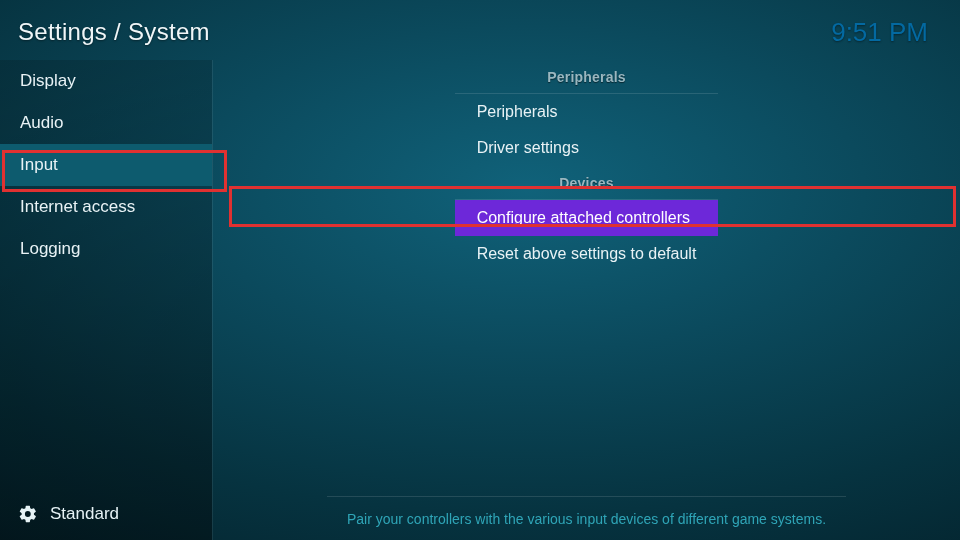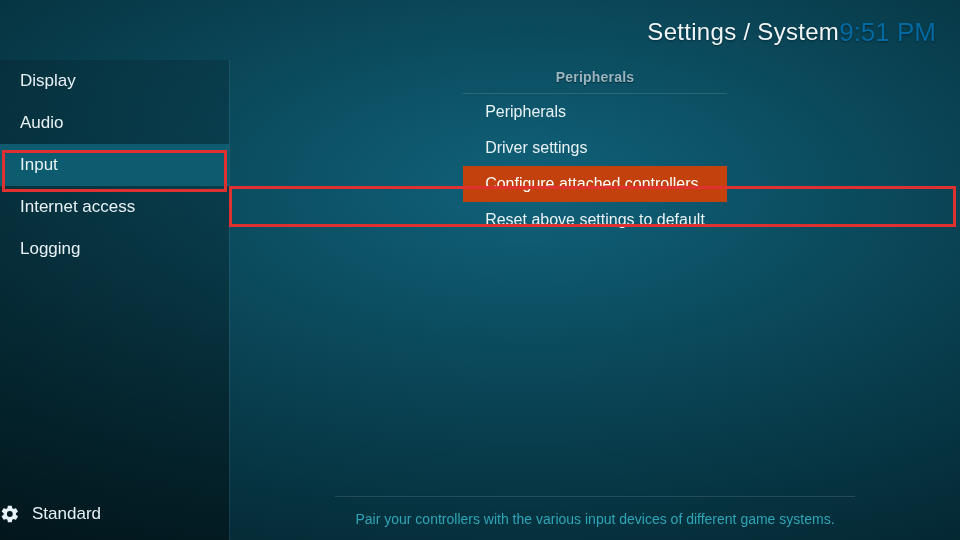--- a/index.html
+++ b/index.html
@@ -6,52 +6,52 @@
   html, body { width: 960px; height: 540px; overflow: hidden; }
   body {
     font-family: "Helvetica Neue", Arial, sans-serif;
     background: radial-gradient(ellipse 140% 120% at 55% 35%, #10627a 0%, #0b4a5d 25%, #063340 50%, #031e27 75%, #000d12 100%);
     color: #e6f2f5;
     position: relative;
   }
   .app { display: flex; flex-direction: column; width: 100%; height: 100%; }
 
   .header {
-    display: flex; justify-content: flex-end; align-items: center;
-    padding: 18px 24px 14px 18px;
+    display: flex; justify-content: space-between; align-items: center;
+    padding: 18px 32px 14px 18px;
     height: 60px;
   }
   .breadcrumb { font-size: 24px; font-weight: 300; letter-spacing: 0.3px; color: #f0f6f8; text-shadow: 0 1px 2px rgba(0,0,0,.4); }
   .clock { font-size: 26px; font-weight: 300; color: #0369a1; text-shadow: 0 1px 2px rgba(0,0,0,.4); }
 
   .body { flex: 1; display: flex; }
 
   .sidebar {
-    width: 229px;
+    width: 212px;
     display: flex; flex-direction: column;
     background: linear-gradient(180deg, rgba(0,0,0,0.15), rgba(0,0,0,0.4));
   }
   .sidebar-items { flex: 1; }
   .sidebar-item {
     height: 42px;
     display: flex; align-items: center;
     padding: 0 20px;
     font-size: 17px;
     font-weight: 300;
     color: #e8f2f5;
     cursor: pointer;
   }
   .sidebar-item.active {
     background: #0d5b6e;
     text-align: right;
   }
   .sidebar-footer {
     height: 52px;
     display: flex; align-items: center; gap: 12px;
-    padding: 0 0;
+    padding: 0 18px;
   }
   .gear-icon { width: 20px; height: 20px; fill: #e6f2f5; }
   .sidebar-footer-label { font-size: 17px; font-weight: 300; }
 
   .content {
     flex: 1;
     display: flex; flex-direction: column;
     border-left: 1px solid rgba(255,255,255,0.08);
     align-items: center;
   }
@@ -69,21 +69,21 @@
   .setting-row {
     height: 36px;
     display: flex; align-items: center;
     padding: 0 22px;
     font-size: 16px;
     font-weight: 300;
     color: #e8f2f5;
     cursor: pointer;
   }
   .setting-row.selected {
-    background: #c2410c;
+    background: #6d28d9;
     color: #ffffff;
   }
 
   .content-footer {
     border-top: 1px solid rgba(255,255,255,0.12);
     padding: 1px 20px;
     min-height: 44px;
     font-size: 14px;
     color: #2fa5b7;
     display: flex; align-items: center;
@@ -138,20 +138,21 @@
       <div class="content-scroll">
 
         <div class="section-header">Peripherals</div>
         <div class="setting-row">
             <span>Peripherals</span>
           </div>
         <div class="setting-row">
             <span>Driver settings</span>
           </div>
 
+        <div class="section-header">Devices</div>
         <div class="setting-row selected">
             <span>Configure attached controllers</span>
           </div>
         <div class="setting-row">
             <span>Reset above settings to default</span>
           </div>
 
       </div>
       <div class="content-footer">
         <span>Pair your controllers with the various input devices of different game systems.</span>

